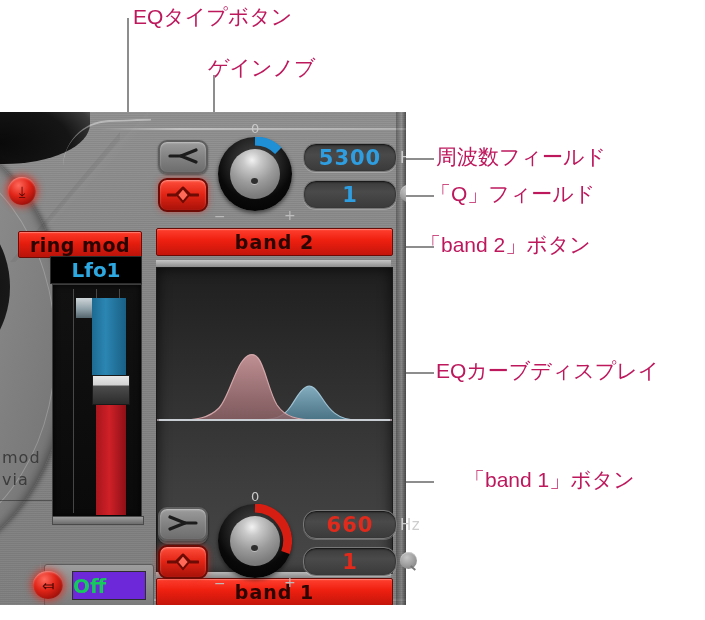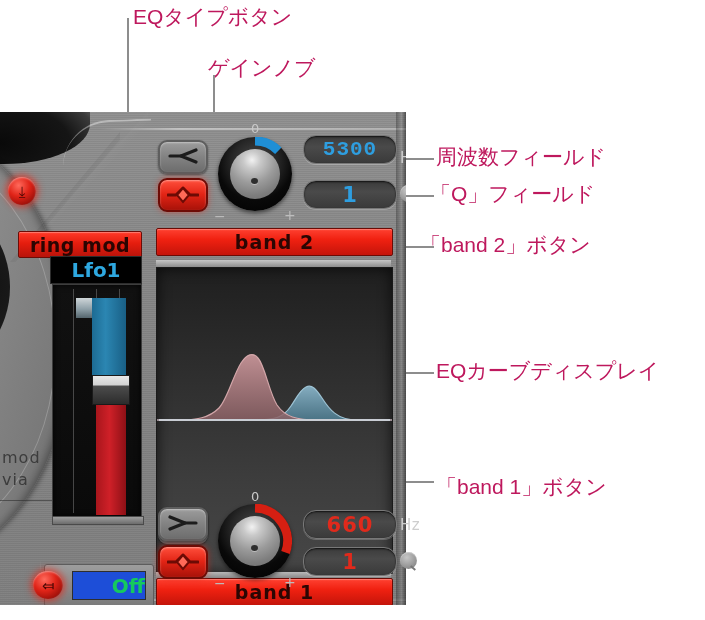--- a/index.html
+++ b/index.html
@@ -297,28 +297,28 @@
     border: 1px solid #4a4a4a;
   }
 
   
   .off-display {
     position: absolute;
     left: 72px;
     top: 459px;
     width: 72px;
     height: 27px;
-    background: #1d4ed8;
+    background: #6d28d9;
     border: 1px solid #2e2e2e;
     color: #15c95e;
     font-size: 20px;
     font-weight: bold;
     display: flex;
     align-items: center;
-    justify-content: flex-end;
+    justify-content: flex-start;
     font-family: "DejaVu Sans", sans-serif;
   }
   .off-frame {
     position: absolute;
     left: 44px;
     top: 452px;
     width: 108px;
     height: 41px;
     background: linear-gradient(to bottom, #9d9d9d, #7a7a7a);
     border: 1px solid #5d5d5d;
@@ -514,21 +514,21 @@
 <div class="callout-line-h" style="left:402px; top:195px; width:32px;"></div>
 <div class="callout-label" style="left:430px; top:183px;">「Q」フィールド</div>
 
 <div class="callout-line-h" style="left:402px; top:246px; width:32px;"></div>
 <div class="callout-label" style="left:420px; top:234px;">「band 2」ボタン</div>
 
 <div class="callout-line-h" style="left:402px; top:372px; width:32px;"></div>
 <div class="callout-label" style="left:436px; top:360px;">EQカーブディスプレイ</div>
 
 <div class="callout-line-h" style="left:402px; top:481px; width:32px;"></div>
-<div class="callout-label" style="left:436px; top:469px;margin-top:7px;">「band 1」ボタン</div>
+<div class="callout-label" style="left:464px; top:469px;">「band 1」ボタン</div>
 
 <div id="plugin-panel">
 
   <div class="metal-bg"></div>
   <div class="upper-left-dark"></div>
   <div class="left-circle"></div>
   <div class="left-circle-inner"></div>
   <div class="left-circle-dark"></div>
   <div class="bevel-diag"></div>
   <div class="bevel-diag2"></div>
@@ -594,21 +594,21 @@
       <svg class="knob-arc" viewBox="0 0 74 74">
         <path d="M37 4 A33 33 0 0 1 60.3 13.7" fill="none" stroke="#1f8fd6" stroke-width="9" stroke-linecap="butt"></path>
       </svg>
       <div class="knob-cap"></div>
       <div class="knob-dot"></div>
     </div>
     <div class="knob-zero" style="left:103px; top:9px;">0</div>
     <div class="knob-minus" style="left:66px; top:96px;">−</div>
     <div class="knob-plus" style="left:136px; top:95px;">+</div>
 
-    <div class="value-field blue" style="left:155px; top:23px;font-family:Liberation Mono, monospace;">
+    <div class="value-field blue" style="left:155px; top:31px;">
       <span>5300</span>
     </div>
     <div class="unit-hz" style="left:252px; top:37px;">Hz</div>
 
     <div class="value-field blue" style="left:155px; top:68px;">
       <span>1</span>
     </div>
     <div class="unit-q" style="left:252px; top:73px;"></div>
 
     <div class="band-btn" style="top:116px;">

